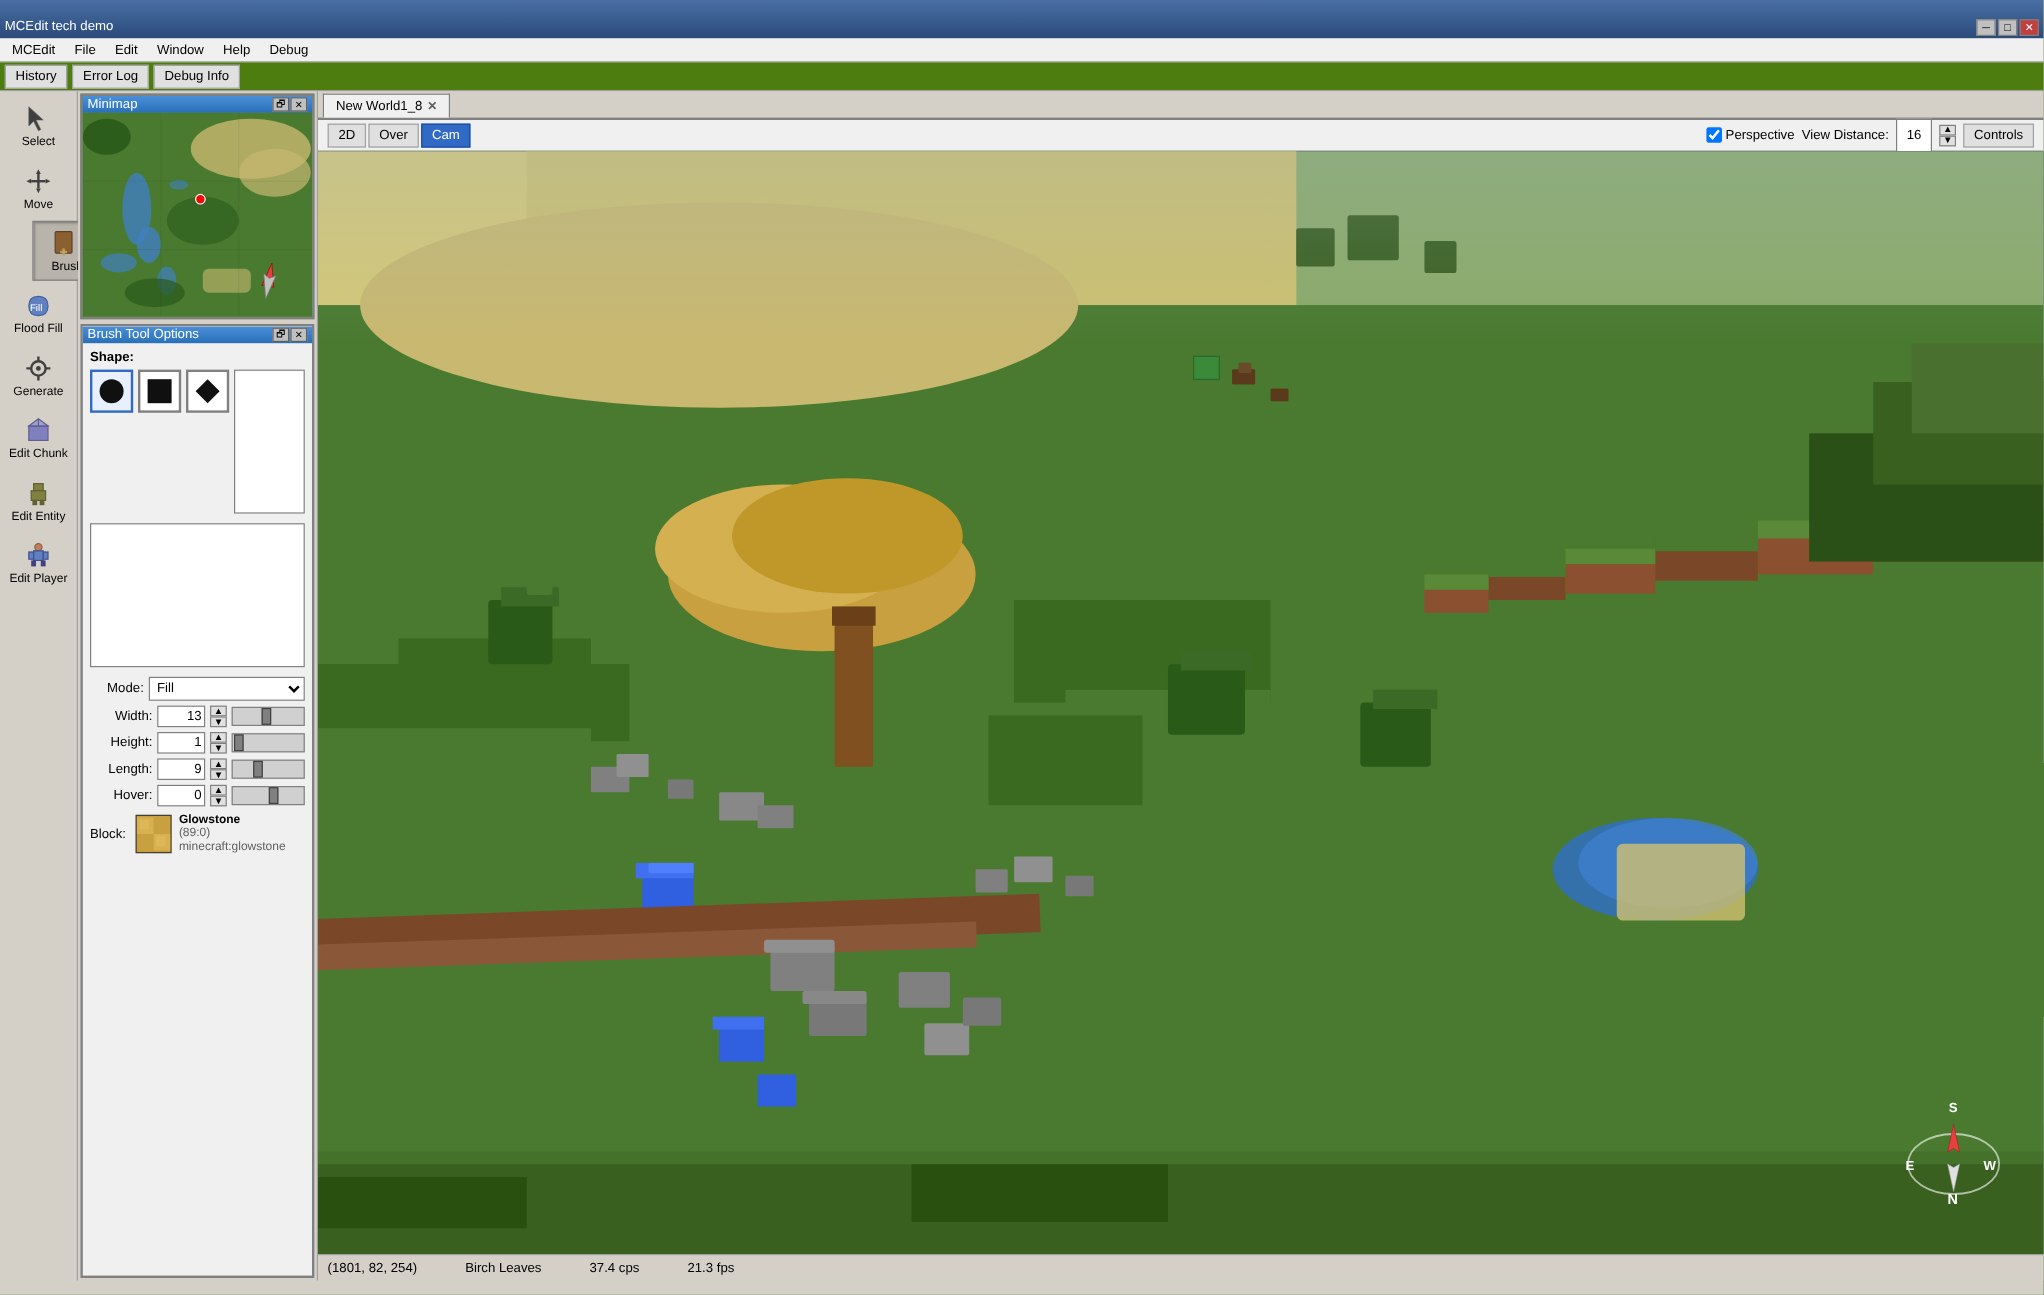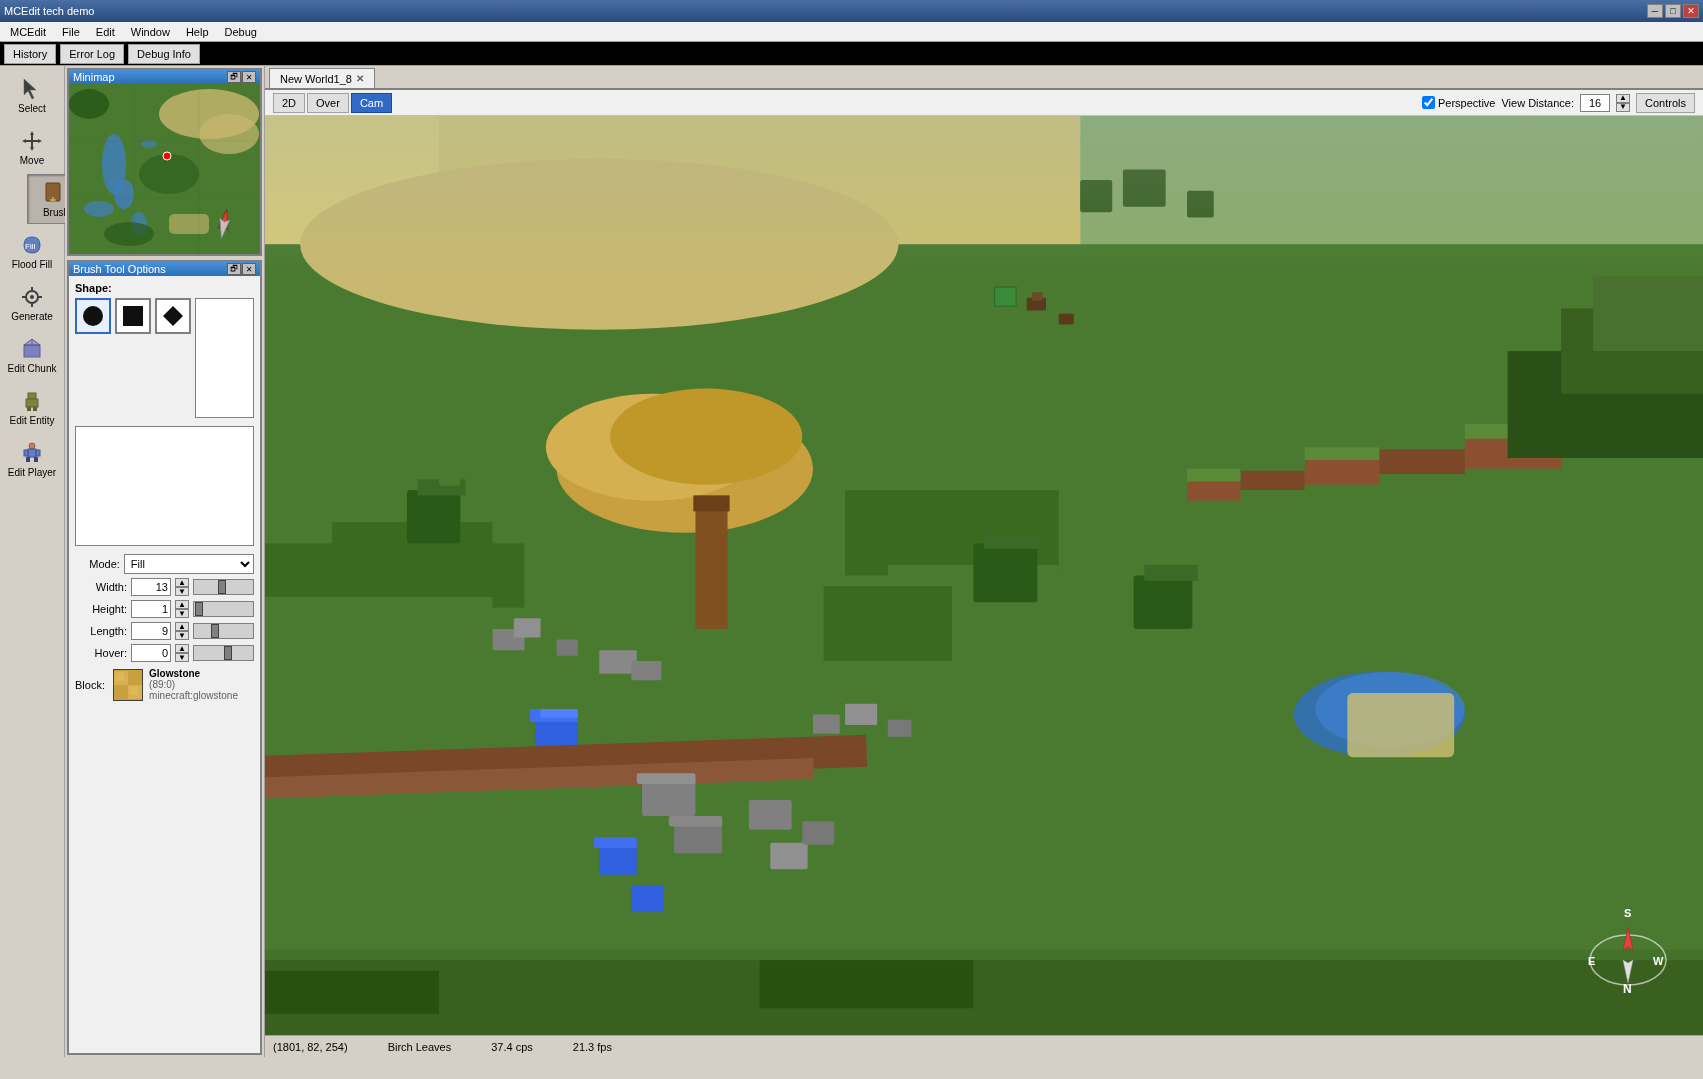--- a/index.html
+++ b/index.html
@@ -4,23 +4,23 @@
   <style>
     * { box-sizing: border-box; margin: 0; padding: 0; }
     body { font-family: 'Segoe UI', Tahoma, Geneva, Verdana, sans-serif; font-size: 11px; background: #d4d0c8; overflow: hidden; width: 1703px; height: 1079px; }
     
     
     #title-bar {
       background: linear-gradient(to bottom, #4a6fa5, #2a4a7a);
       color: white;
       height: 22px;
       display: flex;
-      align-items: center;
+      align-items: flex-start;
       justify-content: space-between;
-      padding: 0 4px;
+      padding: 16px 4px;
       font-size: 11px;
     }
     #title-bar-buttons { display: flex; gap: 2px; }
     .title-btn {
       width: 16px; height: 14px;
       background: #c0c0c0;
       border: 1px solid #808080;
       font-size: 9px;
       display: flex; align-items: center; justify-content: center;
       cursor: pointer;
@@ -38,21 +38,21 @@
       padding: 0 2px;
     }
     .menu-item {
       padding: 2px 8px;
       cursor: pointer;
       font-size: 11px;
     }
 
     
     #toolbar {
-      background: #000000;
+      background: #4d7c0f;
       border-bottom: 1px solid #a0a0a0;
       height: 24px;
       display: flex;
       align-items: center;
       padding: 0 4px;
       gap: 4px;
     }
     .toolbar-btn {
       padding: 2px 8px;
       font-size: 11px;
@@ -295,21 +295,21 @@
     .perspective-check { display: flex; align-items: center; gap: 3px; font-size: 11px; }
     .controls-btn {
       padding: 1px 8px;
       font-size: 11px;
       background: #e0e0e0;
       border: 1px solid #a0a0a0;
       cursor: pointer;
       height: 20px;
     }
     .view-dist-input {
-      width: 30px; height: 18px;
+      width: 30px; height: 28px;
       border: 1px solid #808080;
       font-size: 11px;
       text-align: center;
     }
 
     
     #viewport {
       flex: 1;
       background: #3a5a2a;
       position: relative;

